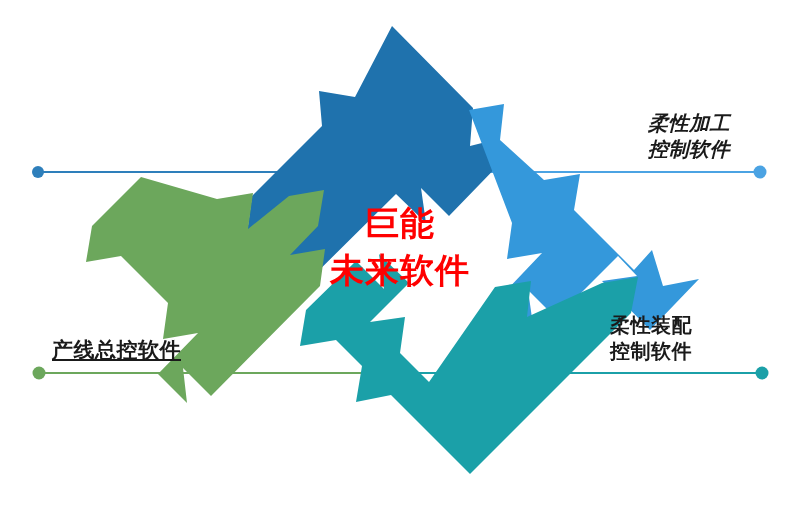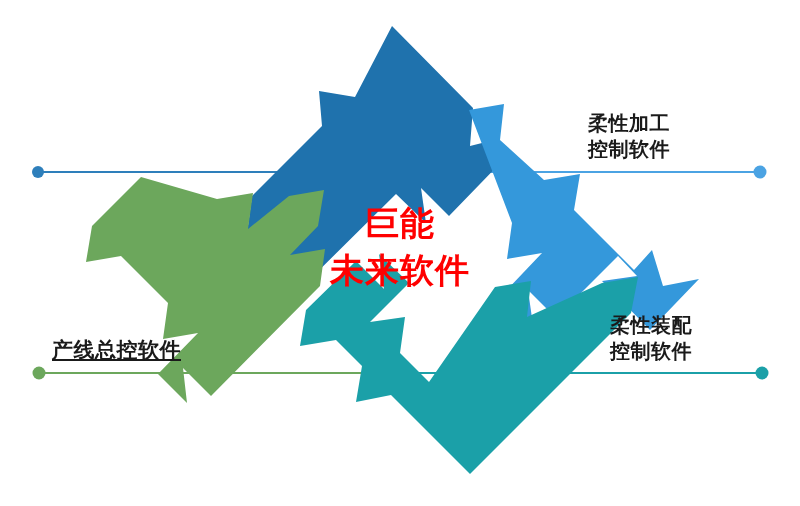--- a/index.html
+++ b/index.html
@@ -45,24 +45,25 @@
     width: 190px;
     text-align: center;
     font-size: 21px;
   }
   #label-tl .wide {
     letter-spacing: 5px;
     margin-left: 3px;
   }
   
   #label-tr {
-    left: 588px;
+    left: 648px;
     top: 110px;
     font-size: 20px;
     text-align: left;
+    font-style: italic;
   }
   
   #label-bl {
     left: 52px;
     top: 336px;
     font-size: 21px;
     text-align: left;
     text-decoration: underline;
   }
   

